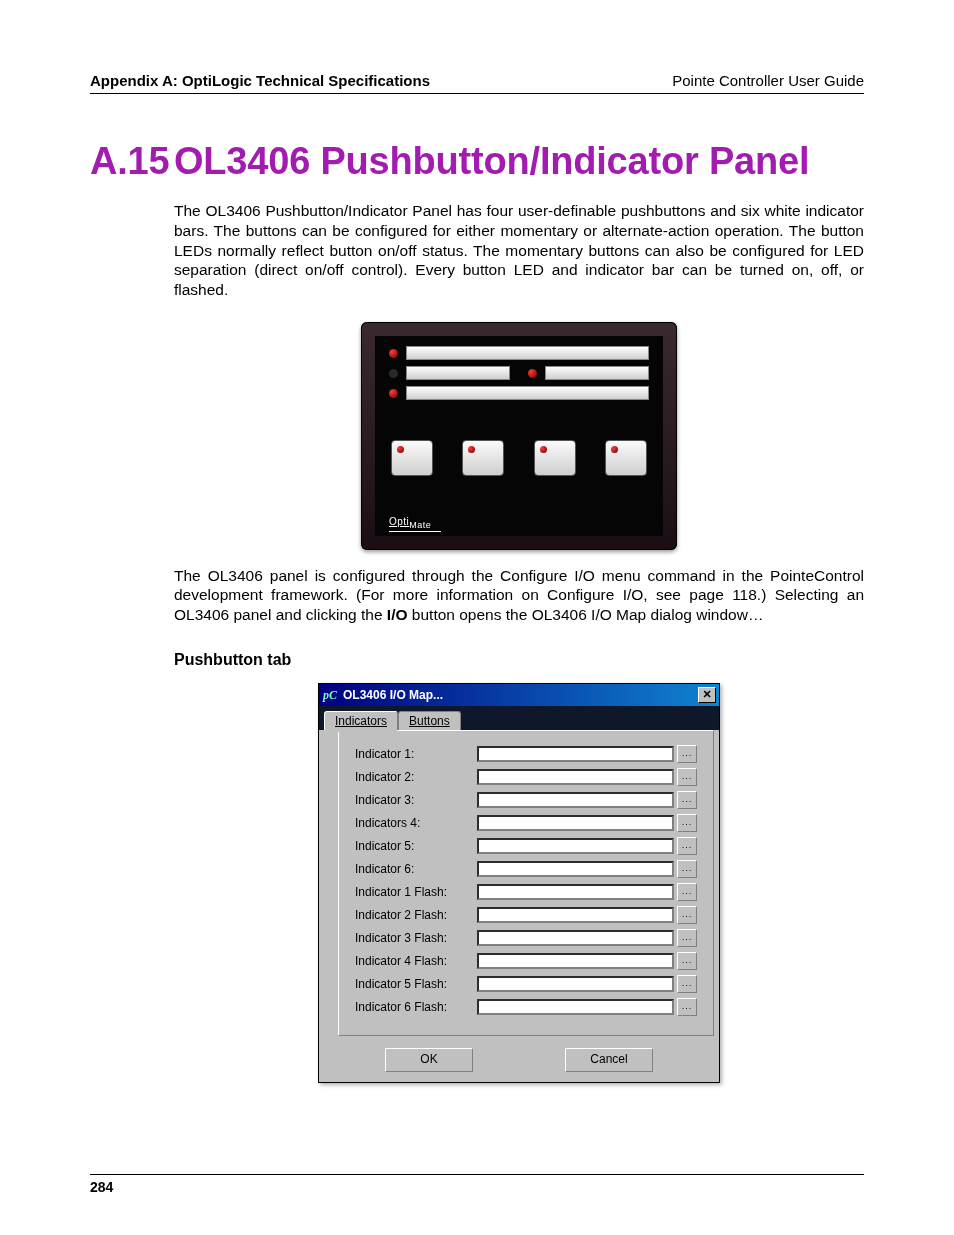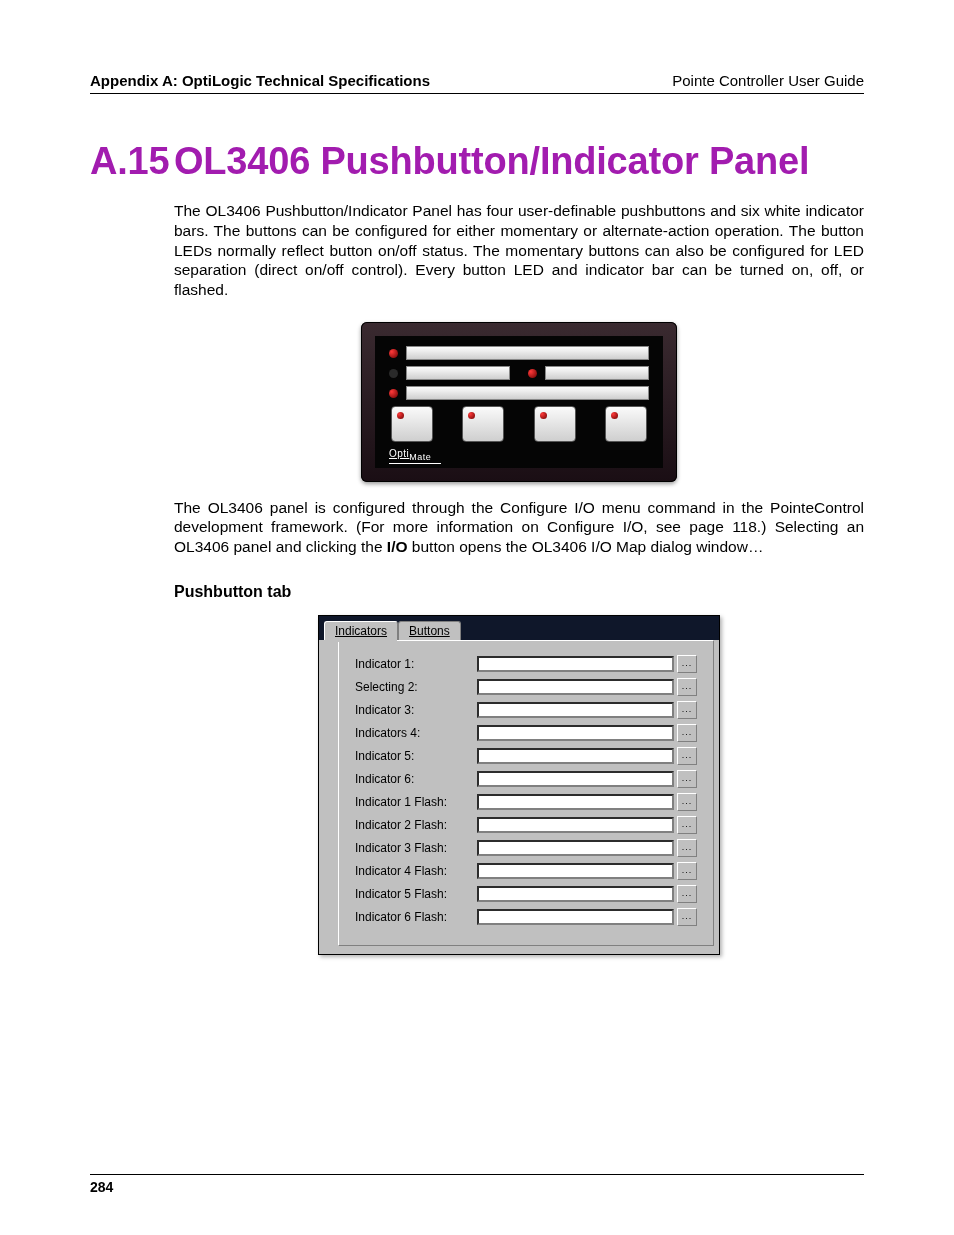--- a/index.html
+++ b/index.html
@@ -67,21 +67,21 @@
 
   
   .device-wrap {
     margin-left: 84px;
     display: flex;
     justify-content: center;
     margin-bottom: 10px;
   }
   .device {
     width: 316px;
-    height: 160px;
+    height: 228px;
     background: linear-gradient(180deg,#3a2a30,#1a0e14);
     border-radius: 6px;
     box-shadow: inset 0 0 0 1px #000, 0 2px 4px rgba(0,0,0,0.4);
     padding: 14px;
     box-sizing: border-box;
     display: flex;
     flex-direction: column;
   }
   .device-screen {
     background: #050505;
@@ -332,31 +332,38 @@
 
 
   <p class="body-text">
     <span>The OL3406 panel is configured through the Configure I/O menu command in the PointeControl development framework. (For more information on Configure I/O, see page 118.) Selecting an OL3406 panel and clicking the </span><b>I/O</b><span> button opens the OL3406 I/O Map dialog window…</span>
   </p>
 
   <div class="smallhead">Pushbutton tab</div>
 
   <div class="dialog-wrap">
     <div class="win">
+      <div class="titlebar">
+        <span class="ttl">
+          <span class="logo">pC</span>
+          <span>OL3406 I/O Map...</span>
+        </span>
+        <span class="closebox">✕</span>
+      </div>
       <div class="tabstrip">
         <span class="tab active"><span class="ul">Indicators</span></span><span class="tab"><span class="ul">Buttons</span></span>
       </div>
       <div class="tabpane">
         <div class="fld">
             <label>Indicator 1:</label>
             <div class="txt"></div>
             <div class="picker">...</div>
           </div>
         <div class="fld">
-            <label>Selecting 2:</label>
+            <label>Indicator 2:</label>
             <div class="txt"></div>
             <div class="picker">...</div>
           </div>
         <div class="fld">
             <label>Indicator 3:</label>
             <div class="txt"></div>
             <div class="picker">...</div>
           </div>
         <div class="fld">
             <label>Indicators 4:</label>
@@ -396,20 +403,24 @@
         <div class="fld">
             <label>Indicator 5 Flash:</label>
             <div class="txt"></div>
             <div class="picker">...</div>
           </div>
         <div class="fld">
             <label>Indicator 6 Flash:</label>
             <div class="txt"></div>
             <div class="picker">...</div>
           </div>
+      </div>
+      <div class="btnbar">
+        <div class="dlgbtn">OK</div>
+        <div class="dlgbtn">Cancel</div>
       </div>
     </div>
   </div>
 
   <div class="footer">
     <span>284</span>
   </div>
 
 </div>
 

